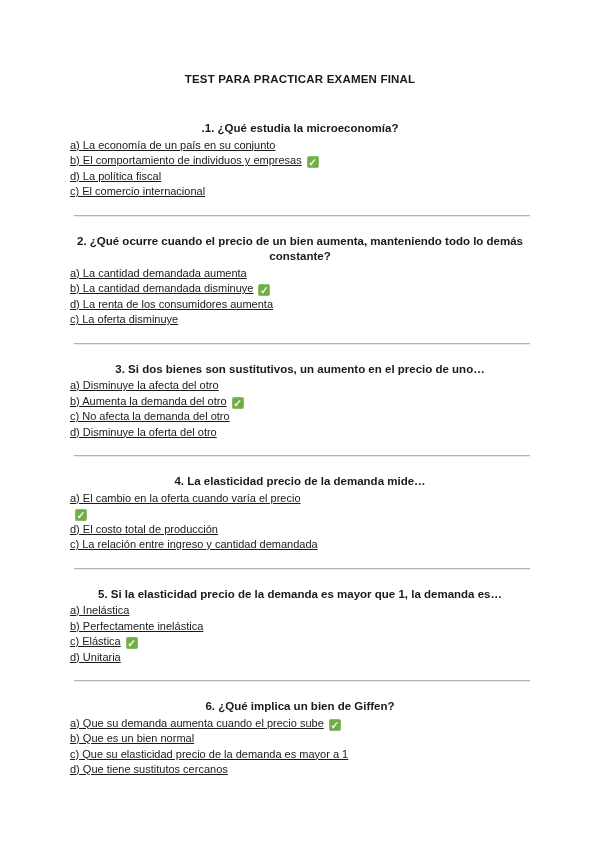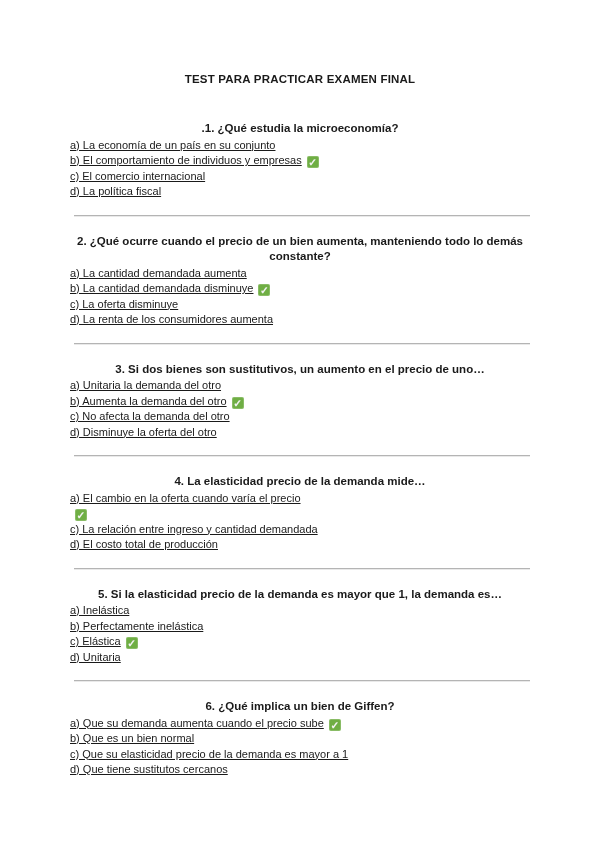--- a/index.html
+++ b/index.html
@@ -71,49 +71,49 @@
 <body>
 
 <div class="page">
 
   <h1 class="doc-title">TEST PARA PRACTICAR EXAMEN FINAL</h1>
 
   <section class="question">
     <h2 class="q-heading">.1. ¿Qué estudia la microeconomía?</h2>
     <p class="option"><span>a) La economía de un país en su conjunto</span></p>
     <p class="option"><span>b) El comportamiento de individuos y empresas</span><span class="check"><span class="glyph">✓</span></span></p>
+    <p class="option"><span>d) La política fiscal</span></p>
     <p class="option"><span>c) El comercio internacional</span></p>
-    <p class="option"><span>d) La política fiscal</span></p>
     <hr class="separator">
   </section>
 
   <section class="question">
     <h2 class="q-heading">2. ¿Qué ocurre cuando el precio de un bien aumenta, manteniendo todo lo demás constante?</h2>
     <p class="option"><span>a) La cantidad demandada aumenta</span></p>
     <p class="option"><span>b) La cantidad demandada disminuye</span><span class="check"><span class="glyph">✓</span></span></p>
+    <p class="option"><span>d) La renta de los consumidores aumenta</span></p>
     <p class="option"><span>c) La oferta disminuye</span></p>
-    <p class="option"><span>d) La renta de los consumidores aumenta</span></p>
     <hr class="separator">
   </section>
 
   <section class="question">
     <h2 class="q-heading">3. Si dos bienes son sustitutivos, un aumento en el precio de uno…</h2>
-    <p class="option"><span>a) Unitaria la demanda del otro</span></p>
+    <p class="option"><span>a) Disminuye la afecta del otro</span></p>
     <p class="option"><span>b) Aumenta la demanda del otro</span><span class="check"><span class="glyph">✓</span></span></p>
     <p class="option"><span>c) No afecta la demanda del otro</span></p>
     <p class="option"><span>d) Disminuye la oferta del otro</span></p>
     <hr class="separator">
   </section>
 
   <section class="question">
     <h2 class="q-heading">4. La elasticidad precio de la demanda mide…</h2>
     <p class="option"><span>a) El cambio en la oferta cuando varía el precio</span></p>
     <p class="option"><span class="check"><span class="glyph">✓</span></span></p>
+    <p class="option"><span>d) El costo total de producción</span></p>
     <p class="option"><span>c) La relación entre ingreso y cantidad demandada</span></p>
-    <p class="option"><span>d) El costo total de producción</span></p>
     <hr class="separator">
   </section>
 
   <section class="question">
     <h2 class="q-heading">5. Si la elasticidad precio de la demanda es mayor que 1, la demanda es…</h2>
     <p class="option"><span>a) Inelástica</span></p>
     <p class="option"><span>b) Perfectamente inelástica</span></p>
     <p class="option"><span>c) Elástica</span><span class="check"><span class="glyph">✓</span></span></p>
     <p class="option"><span>d) Unitaria</span></p>
     <hr class="separator">

